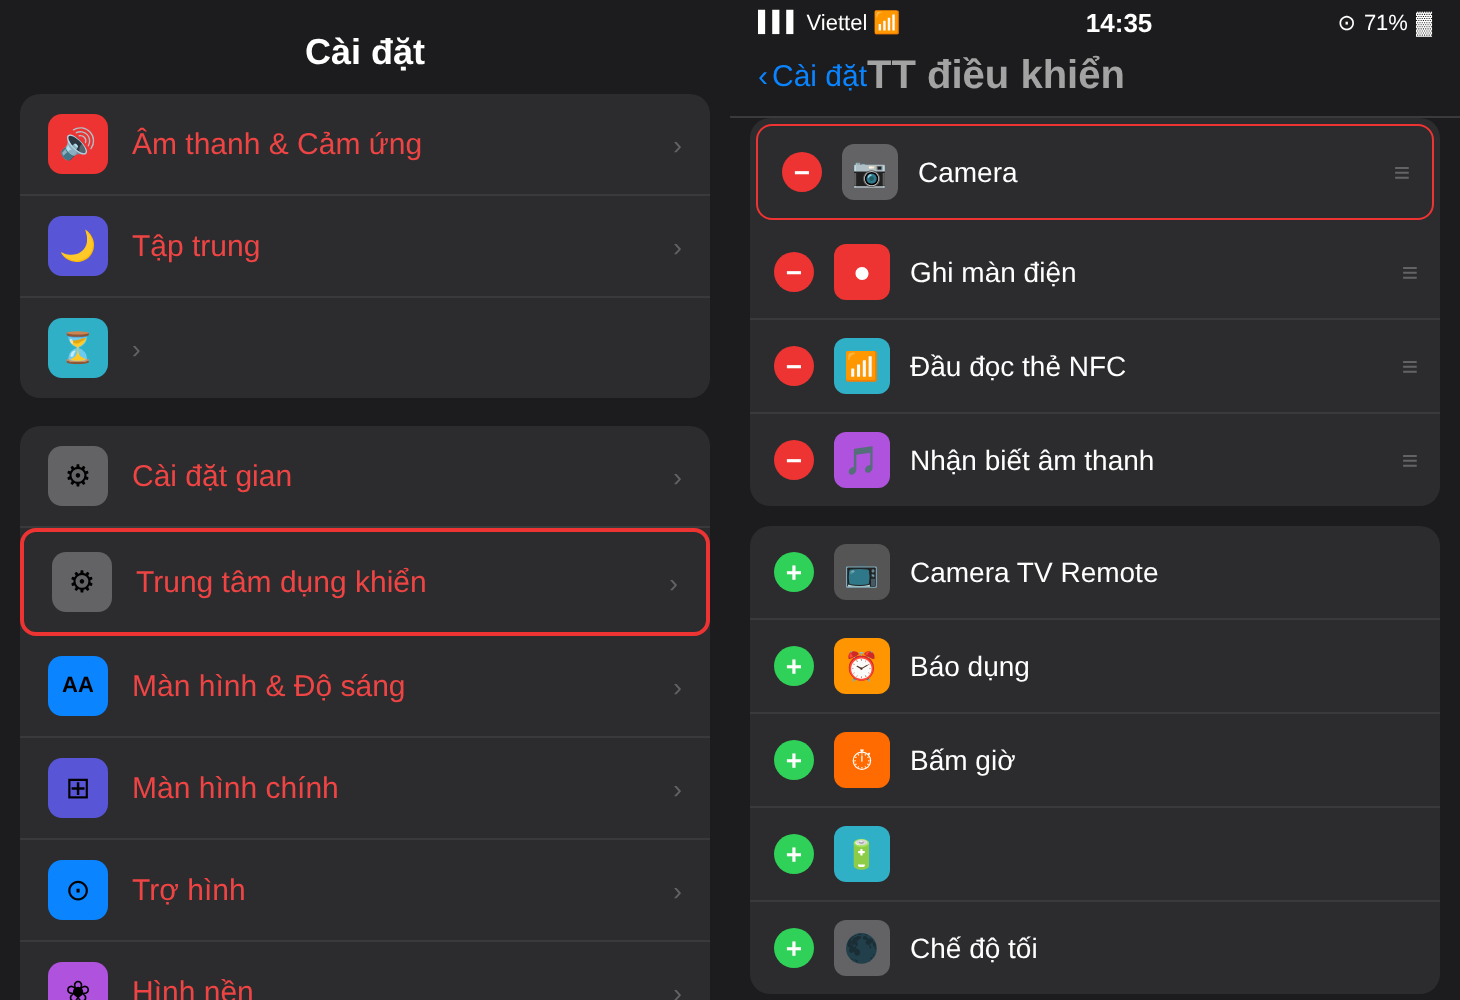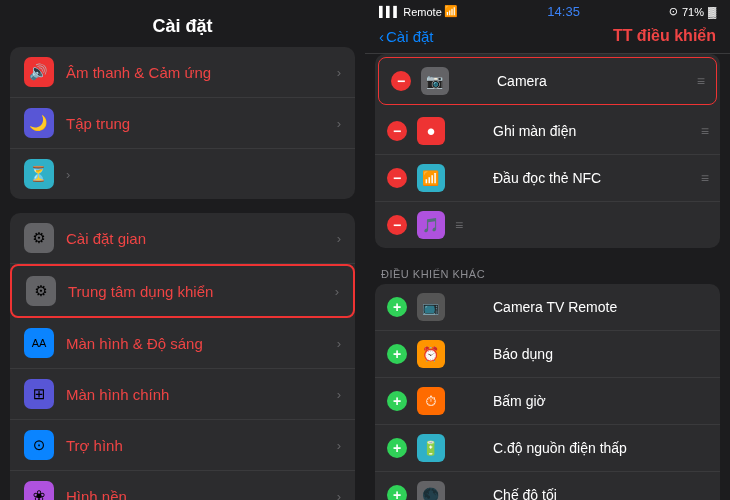--- a/index.html
+++ b/index.html
@@ -98,21 +98,21 @@
       justify-content: space-between;
       align-items: center;
       padding: 4px 14px 0;
       font-size: 11px;
       color: #fff;
       background: #1c1c1e;
     }
     .status-left { display: flex; align-items: center; gap: 3px; }
     .status-right { display: flex; align-items: center; gap: 4px; }
     .back-btn { color: #0a84ff; font-size: 15px; display: flex; align-items: center; gap: 2px; }
-    .right-header-title { flex: 1; text-align: right; color: #ef4444; font-size: 16px; font-weight: 600; }
+    .right-header-title { flex: 1; text-align: left; color: #a3a3a3; font-size: 20px; font-weight: 600; }
     .right-list { flex: 1; overflow-y: auto; padding: 0 10px; }
 
     .section-label {
       color: #8e8e93;
       font-size: 11px;
       text-transform: uppercase;
       letter-spacing: 0.5px;
       padding: 10px 6px 4px;
     }
     .right-group {
@@ -171,21 +171,20 @@
       justify-content: center;
       margin-right: 10px;
       flex-shrink: 0;
       font-size: 14px;
       color: #fff;
     }
     .right-item-label {
       flex: 1;
       color: #fff;
       font-size: 14px;
-      margin-left: 38px;
     }
     .drag-handle {
       color: #636366;
       font-size: 14px;
       letter-spacing: -1px;
     }
 
     
     .bg-gray { background: #636366; }
     .bg-red { background: #e33; }
@@ -235,21 +234,21 @@
     <span class="left-label">Cài đặt gian</span>
     <span class="left-chevron">›</span>
   </div>
         <div class="left-item highlighted">
     <div class="left-icon bg-gray">⚙</div>
     <span class="left-label">Trung tâm dụng khiển</span>
     <span class="left-chevron">›</span>
   </div>
         <div class="left-item">
     <div class="left-icon bg-blue">
-            <span style="font-size:11px;font-weight:400;">AA</span>
+            <span style="font-size:11px;font-weight:700;">AA</span>
           </div>
     <span class="left-label">Màn hình &amp; Độ sáng</span>
     <span class="left-chevron">›</span>
   </div>
         <div class="left-item">
     <div class="left-icon bg-indigo">⊞</div>
     <span class="left-label">Màn hình chính</span>
     <span class="left-chevron">›</span>
   </div>
         <div class="left-item">
@@ -263,24 +262,24 @@
     <span class="left-chevron">›</span>
   </div>
       </div>
   </div>
 </div>
 
 <div class="right-panel">
   <div class="right-status-bar">
     <div class="status-left">
       <span style="font-size:10px;">▌▌▌</span>
-      <span>Remote</span>
+      <span>Viettel</span>
       <span>📶</span>
     </div>
-    <div style="color:#3b82f6;font-size:13px;font-weight:400;text-align:right;">14:35</div>
+    <div style="color:#ffffff;font-size:13px;font-weight:700;text-align:right;">14:35</div>
     <div class="status-right">
       <span>⊙</span>
       <span>71%</span>
       <span>▓</span>
     </div>
   </div>
   <div class="right-header">
     <div class="back-btn">
       <span>‹</span>
       <span>Cài đặt</span>
@@ -304,44 +303,43 @@
   </div>
         <div class="right-item">
     <div class="remove-btn">−</div>
     <div class="right-app-icon bg-teal">📶</div>
     <span class="right-item-label">Đầu đọc thẻ NFC</span>
     <span class="drag-handle">≡</span>
   </div>
         <div class="right-item">
     <div class="remove-btn">−</div>
     <div class="right-app-icon bg-sound">🎵</div>
+    <span class="right-item-label">Nhận biết âm thanh</span>
     <span class="drag-handle">≡</span>
   </div>
       </div>
-    <div class="section-label" id="other-section-label">ĐIỀU KHIỂN KHÁC</div>
     <div class="right-group" id="other-group">
     <div class="right-item">
     <div class="add-btn">+</div>
     <div class="right-app-icon bg-tv">📺</div>
     <span class="right-item-label">Camera TV Remote</span>
   </div>
         <div class="right-item">
     <div class="add-btn">+</div>
     <div class="right-app-icon bg-alarm">⏰</div>
     <span class="right-item-label">Báo dụng</span>
   </div>
         <div class="right-item">
     <div class="add-btn">+</div>
     <div class="right-app-icon bg-timer">⏱</div>
     <span class="right-item-label">Bấm giờ</span>
   </div>
         <div class="right-item">
     <div class="add-btn">+</div>
     <div class="right-app-icon bg-power">🔋</div>
-    <span class="right-item-label">C.độ nguồn điện thấp</span>
   </div>
         <div class="right-item">
     <div class="add-btn">+</div>
     <div class="right-app-icon bg-darkmode">🌑</div>
     <span class="right-item-label">Chế độ tối</span>
   </div>
       </div>
   </div>
 </div>
 

